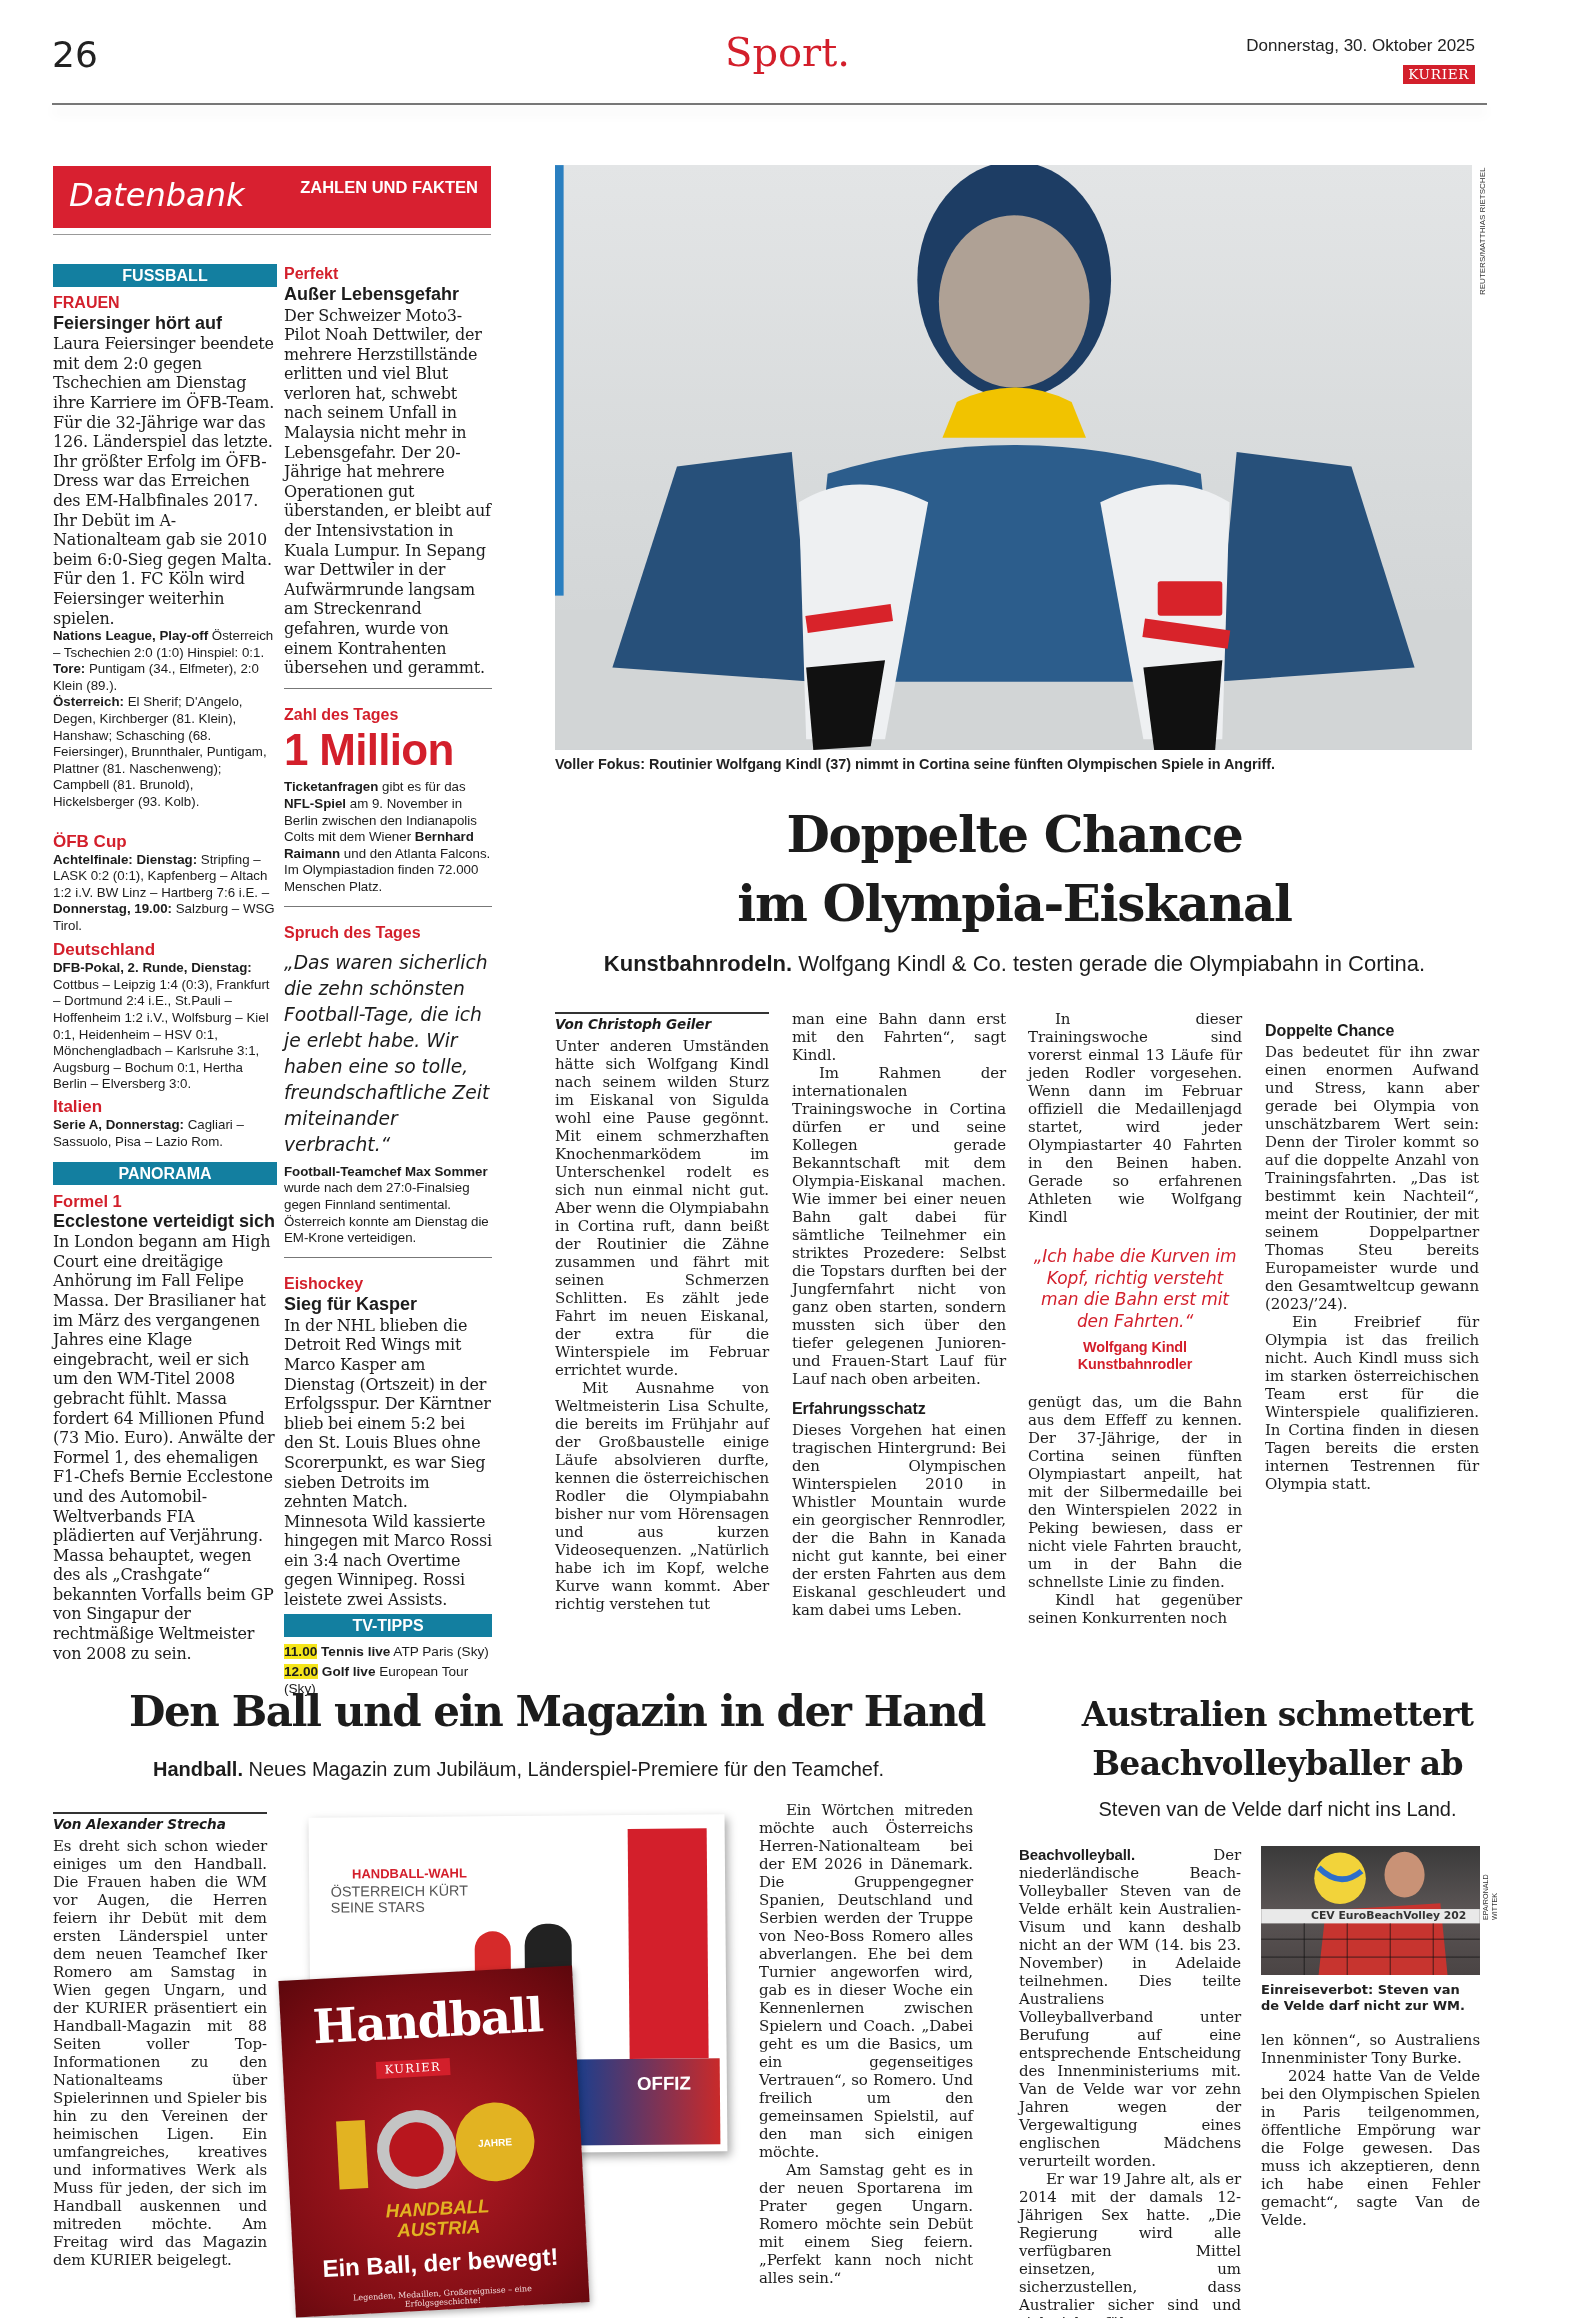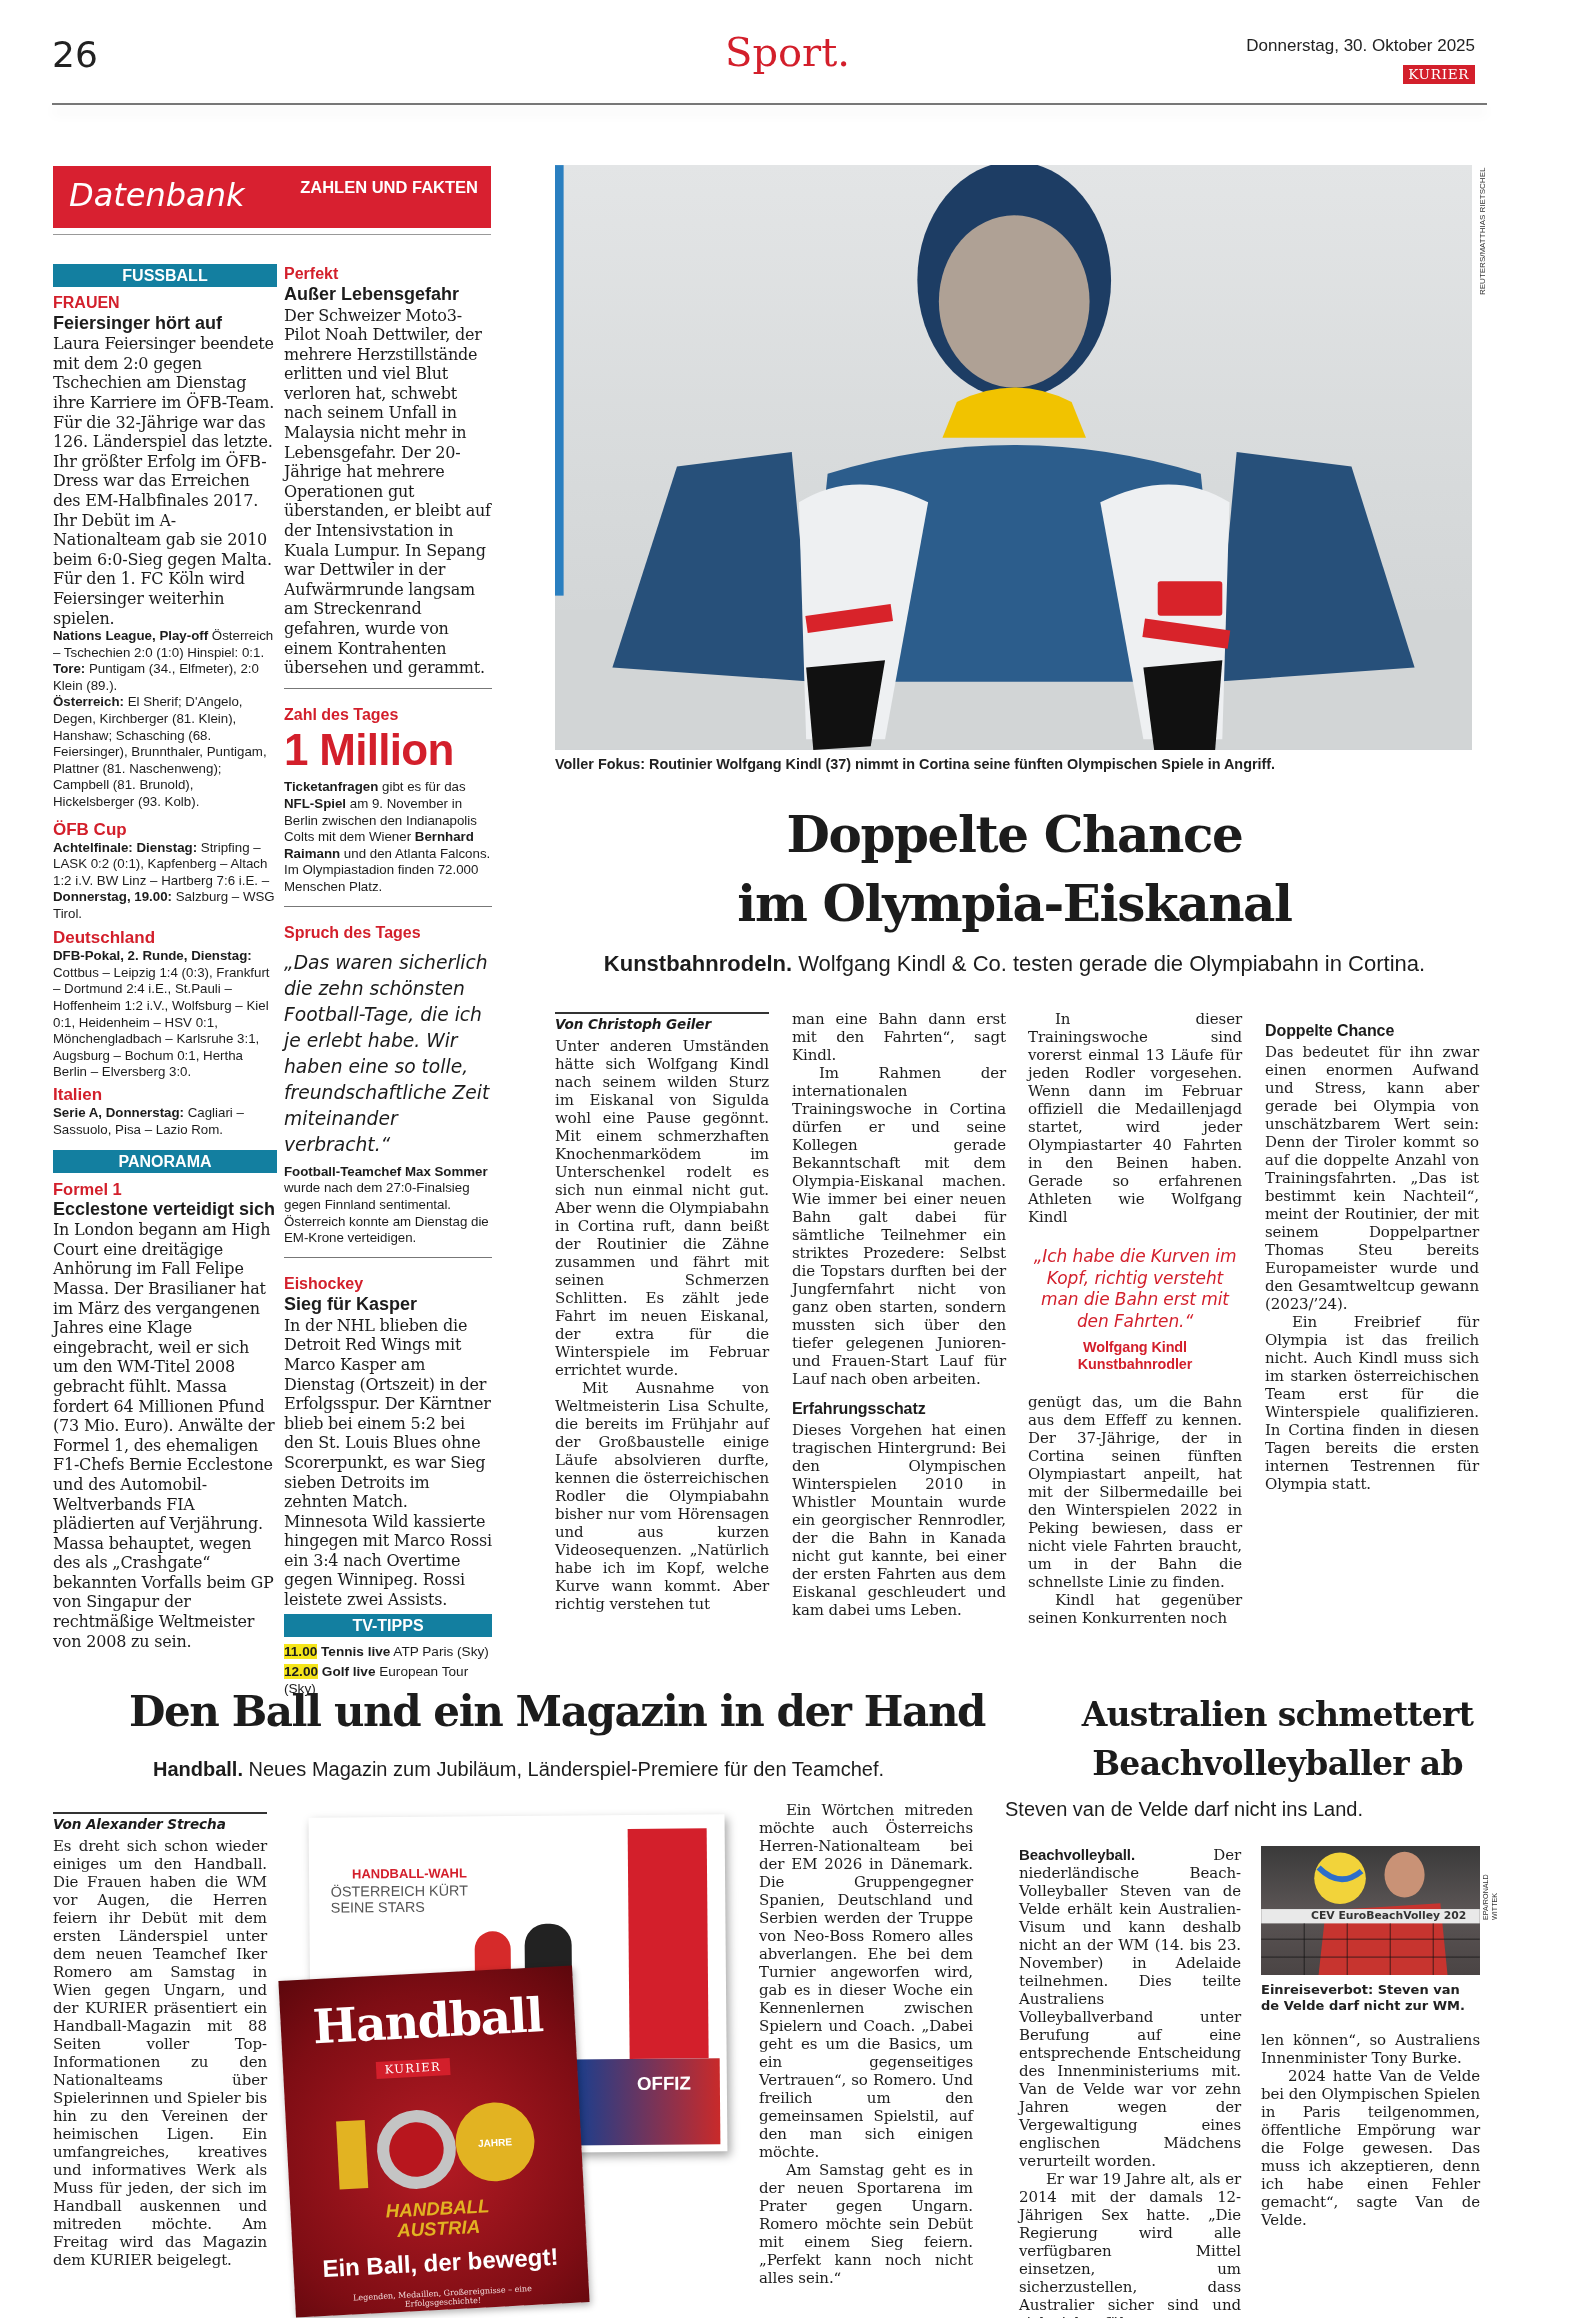--- a/index.html
+++ b/index.html
@@ -46,21 +46,21 @@
   .body-col { position: absolute; font-family: "DejaVu Serif", serif; font-size: 15px; line-height: 18px; text-align: justify; hyphens: manual; letter-spacing: -0.1px; }
   .byline { font-family: "DejaVu Sans", sans-serif; font-style: italic; font-weight: bold; font-size: 13.6px; line-height: 18.7px; border-top: 2.2px solid #333; padding-top: 1.4px; margin-bottom: 2.9px; }
   .subhead { font-family: "Liberation Sans", sans-serif; font-weight: bold; font-size: 16px; line-height: 21.5px; margin: 10px 0 1.4px; }
   .indent { text-indent: 27px; }
   .pull { font-family: "DejaVu Sans", sans-serif; font-style: italic; color: #d31f2b; font-size: 17px; line-height: 21.5px; text-align: center; margin: 20px 0 7.2px; }
   .pull-src { font-family: "Liberation Sans", sans-serif; font-weight: bold; color: #d31f2b; font-size: 14.4px; line-height: 17px; text-align: center; margin-bottom: 20px; }
 
   .headline2 { left: 52px; width: 933px; top: 1683px; text-align: right; font-family: "DejaVu Serif", serif; font-weight: bold; font-size: 42px; line-height: 57px; letter-spacing: -1.4px; }
   .subline2 { left: 52px; width: 933px; top: 1758px; text-align: center; font-family: "Liberation Sans", sans-serif; font-size: 20px; }
   .headline3 { left: 1005px; width: 545px; top: 1690px; text-align: center; font-family: "DejaVu Serif", serif; font-weight: bold; font-size: 33px; line-height: 49px; letter-spacing: -0.7px; }
-  .subline3 { left: 1005px; width: 545px; top: 1798px; text-align: left; font-family: "Liberation Sans", sans-serif; font-size: 20px; }
+  .subline3 { left: 1005px; width: 545px; top: 1798px; text-align: center; font-family: "Liberation Sans", sans-serif; font-size: 20px; }
 
   
   .mag-spread { left: 310px; top: 1816px; width: 416px; height: 337px; background: #fff; box-shadow: 2.9px 4.3px 10px rgba(0,0,0,.35); transform: rotate(-0.5deg); }
   .mag-cover { left: 287px; top: 1973px; width: 294px; height: 337px; background: radial-gradient(circle at 50% 55%, #b51b24 0%, #7e0d14 70%, #5c070c 100%); transform: rotate(-3deg); box-shadow: 1.4px 2.9px 7.2px rgba(0,0,0,.3); }
   .mag-title { position: absolute; left: 0; width: 100%; top: 20px; text-align: center; color: #fff; font-family: "DejaVu Serif", serif; font-weight: bold; font-size: 47px; letter-spacing: -1.4px; }
   .mag-logo { position: absolute; left: 93px; top: 86px; background: #d31f2b; color: #fff; font-family: "DejaVu Serif", serif; font-size: 11.5px; padding: 1.4px 8.6px; letter-spacing: 1.4px; }
   .mag-100 { position: absolute; left: 43px; top: 129px; width: 208px; height: 86px; }
   .mag-brand { position: absolute; left: 0; width: 100%; top: 226px; text-align: center; color: #e2b322; font-family: "Liberation Sans", sans-serif; font-weight: bold; font-style: italic; font-size: 18.7px; line-height: 20px; }
   .mag-slogan { position: absolute; left: 0; width: 100%; top: 276px; text-align: center; color: #fff; font-family: "Liberation Sans", sans-serif; font-weight: bold; font-size: 24px; }
 
@@ -84,21 +84,21 @@
 <div class="col" style="left:53px; top:264px; width:224px;">
   <div class="band">FUSSBALL</div>
   <div class="kicker">FRAUEN</div>
   <div class="brief-h">Feiersinger hört auf</div>
   <div class="brief-p">Laura Feiersinger beendete mit dem 2:0 gegen Tschechien am Dienstag ihre Karriere im ÖFB-Team. Für die 32-Jährige war das 126. Länderspiel das letzte. Ihr größter Erfolg im ÖFB-Dress war das Erreichen des EM-Halbfinales 2017. Ihr Debüt im A-Nationalteam gab sie 2010 beim 6:0-Sieg gegen Malta. Für den 1. FC Köln wird Feiersinger weiterhin spielen.</div>
   <div class="stats">
     <b>Nations League, Play-off</b><span> Österreich – Tschechien 2:0 (1:0) Hinspiel: 0:1.</span>
     <b>Tore:</b><span> Puntigam (34., Elfmeter), 2:0 Klein (89.).</span><br>
     <b>Österreich:</b><span> El Sherif; D'Angelo, Degen, Kirchberger (81. Klein), Hanshaw; Schasching (68. Feiersinger), Brunnthaler, Puntigam, Plattner (81. Naschenweng); Campbell (81. Brunold), Hickelsberger (93. Kolb).</span>
   </div>
-  <div class="kicker" style="font-size:17px;margin-top:9px;">ÖFB Cup</div>
+  <div class="kicker" style="font-size:17px;margin-top:21px;">ÖFB Cup</div>
   <div class="stats">
     <b>Achtelfinale: Dienstag:</b><span> Stripfing – LASK 0:2 (0:1), Kapfenberg – Altach 1:2 i.V. BW Linz – Hartberg 7:6 i.E. – </span><b>Donnerstag, 19.00:</b><span> Salzburg – WSG Tirol.</span>
   </div>
   <div class="kicker" style="font-size:17px;margin-top:5.7px;">Deutschland</div>
   <div class="stats">
     <b>DFB-Pokal, 2. Runde, Dienstag:</b><span> Cottbus – Leipzig 1:4 (0:3), Frankfurt – Dortmund 2:4 i.E., St.Pauli – Hoffenheim 1:2 i.V., Wolfsburg – Kiel 0:1, Heidenheim – HSV 0:1, Mönchengladbach – Karlsruhe 3:1, Augsburg – Bochum 0:1, Hertha Berlin – Elversberg 3:0.</span>
   </div>
   <div class="kicker" style="font-size:17px;margin-top:4.3px;">Italien</div>
   <div class="stats">
     <b>Serie A, Donnerstag:</b><span> Cagliari – Sassuolo, Pisa – Lazio Rom.</span>

